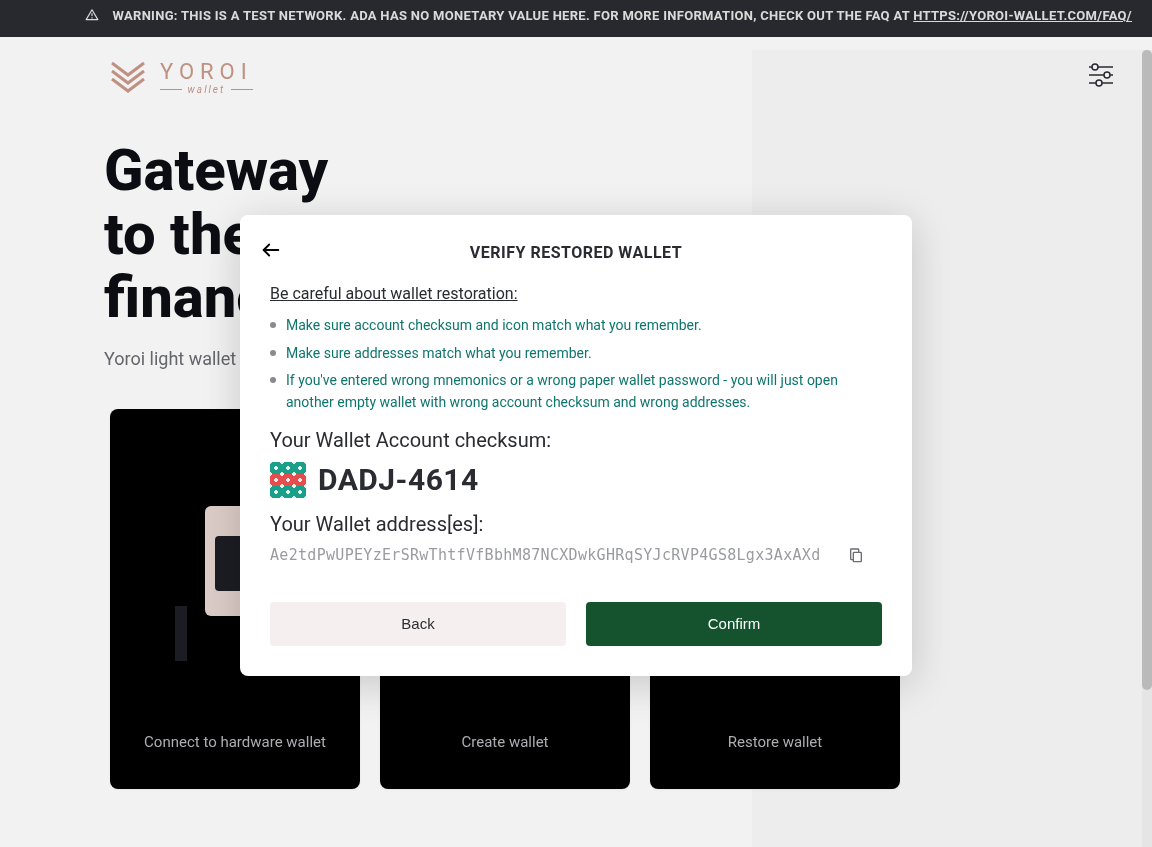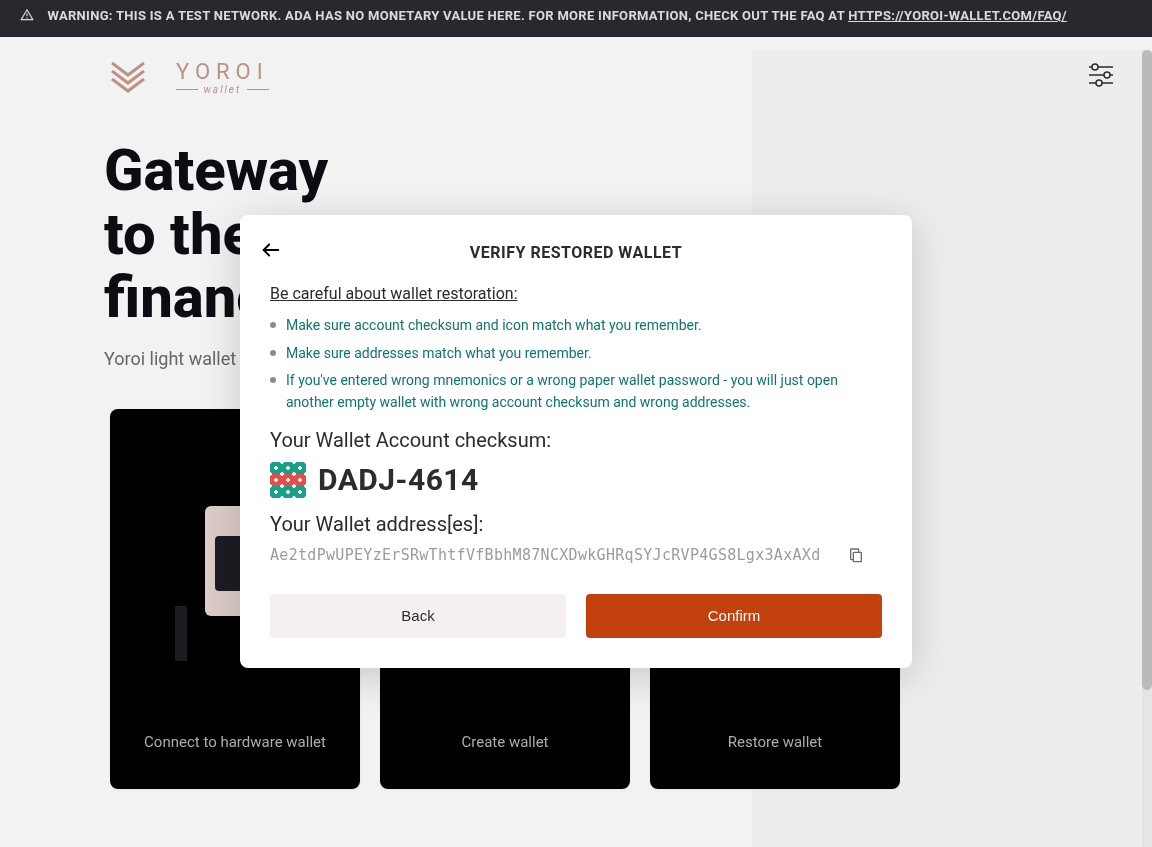--- a/index.html
+++ b/index.html
@@ -12,41 +12,41 @@
     position: relative;
     color: #2b2c32;
   }
   
   .warning-banner {
     background: #2b2c32;
     color: #e6e6e6;
     font-size: 13px;
     font-weight: 700;
     letter-spacing: 0.3px;
-    text-align: left;
+    text-align: right;
     padding: 6px 20px 10px;
     line-height: 1.6;
     text-transform: uppercase;
   }
   .warning-banner a { color: #e6e6e6; text-decoration: underline; }
   .warn-icon {
     display: inline-block;
     vertical-align: -2px;
     margin-right: 10px;
   }
   .warn-icon svg { display:block; }
 
   
   .header {
     display: flex;
     justify-content: space-between;
     align-items: center;
     padding: 18px 36px 0 108px;
   }
-  .logo { display: flex; align-items: center; gap: 28px; }
+  .logo { display: flex; align-items: center; gap: 12px; }
   .logo-text { display:flex; flex-direction:column; }
   .logo-text .brand {
     color: #c9998b;
     font-size: 22px;
     letter-spacing: 6px;
     font-weight: 400;
   }
   .logo-text .sub {
     color: #c9998b;
     font-size: 10px;
@@ -199,29 +199,29 @@
   .address-row {
     display:flex; align-items:center; gap:27px;
     font-family: ui-monospace, SFMono-Regular, Menlo, Consolas, monospace;
     font-size:15px;
     color:#9a9ba0;
     letter-spacing:0.3px;
     margin-top:4px;
   }
   .copy-btn { cursor:pointer; color:#6b6c72; display:inline-flex; }
   .modal-actions {
-    display:flex; gap:20px; margin-top:30px;
+    display:flex; gap:20px; margin-top:38px;
   }
   .btn {
     flex:1; height:44px; border:none; border-radius:4px;
     font-size:15px; cursor:pointer;
     display:flex; align-items:center; justify-content:center;
   }
   .btn-back { background:#f5f0ef; color:#2b2c32; }
-  .btn-confirm { background:#c2410c; color:#fff; }
+  .btn-confirm { background:#14532d; color:#fff; }
   .scrollbar {
     position:absolute; top:50px; right:0; width:10px; height:797px;
     background:#f2f2f2;
   }
   .scrollbar .thumb{
     position:absolute; top:0; left:0; right:0; height:640px;
     background:#c4c4c4; border-radius:5px;
   }
 </style>
 </head>

